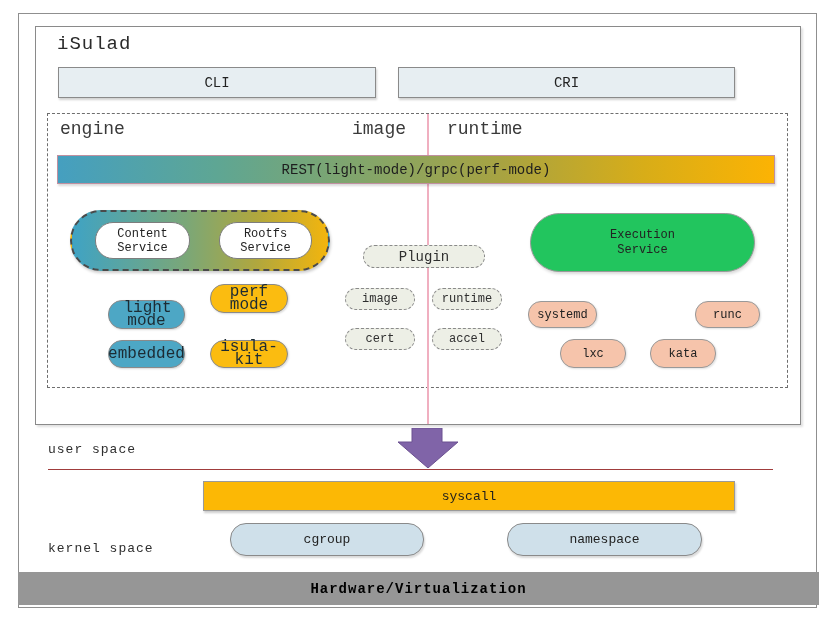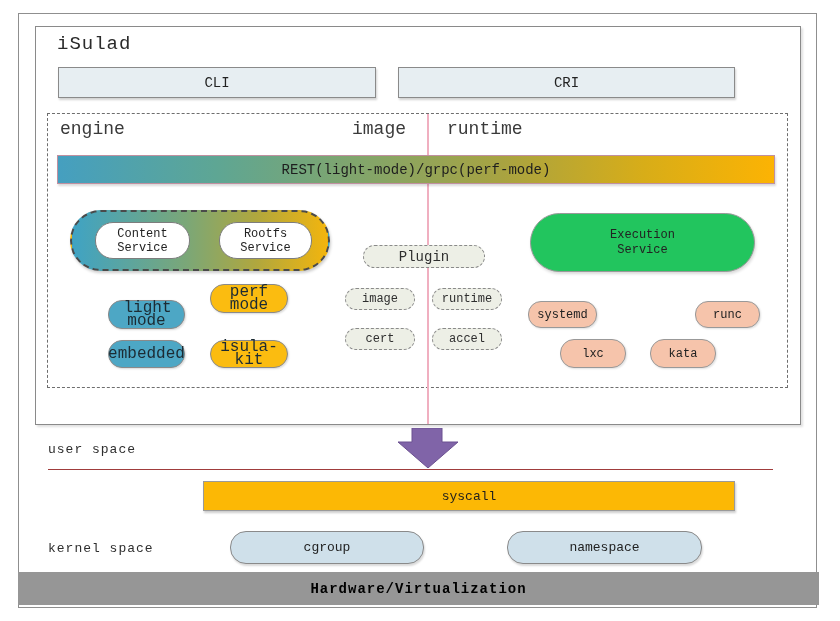--- a/index.html
+++ b/index.html
@@ -63,21 +63,21 @@
 
   .space-lbl { font-size:13px; color:#2e2e2e; letter-spacing:1px; }
   .red-line { left:48px; top:469px; width:725px; height:0; border-top:1.5px solid #a03c3c; }
 
   .syscall-bar { left:203px; top:481px; width:532px; height:30px; background:#fcb805; border:1px solid #9a9a9a;
                  box-shadow:1px 2px 2px rgba(0,0,0,0.2);
                  display:flex; align-items:center; justify-content:center; font-size:13px; color:#1e1e1e; }
 
   .kern-pill { top:523px; height:33px; border-radius:16px; background:#cfe0ea; border:1px solid #8a8a8a;
                box-shadow:1px 2px 2px rgba(0,0,0,0.15);
-               display:flex; align-items:center; justify-content:center; font-size:13px; color:#222;margin-top:8px; }
+               display:flex; align-items:center; justify-content:center; font-size:13px; color:#222; }
   .cgroup { left:230px; width:194px; }
   .namespace { left:507px; width:195px; }
 
   .hw-bar { left:18px; top:572px; width:801px; height:33px; background:#969696;
             display:flex; align-items:center; justify-content:center;
             font-size:14px; font-weight:bold; color:#000000; letter-spacing:1px; }
 </style>
 </head>
 <body>
 

